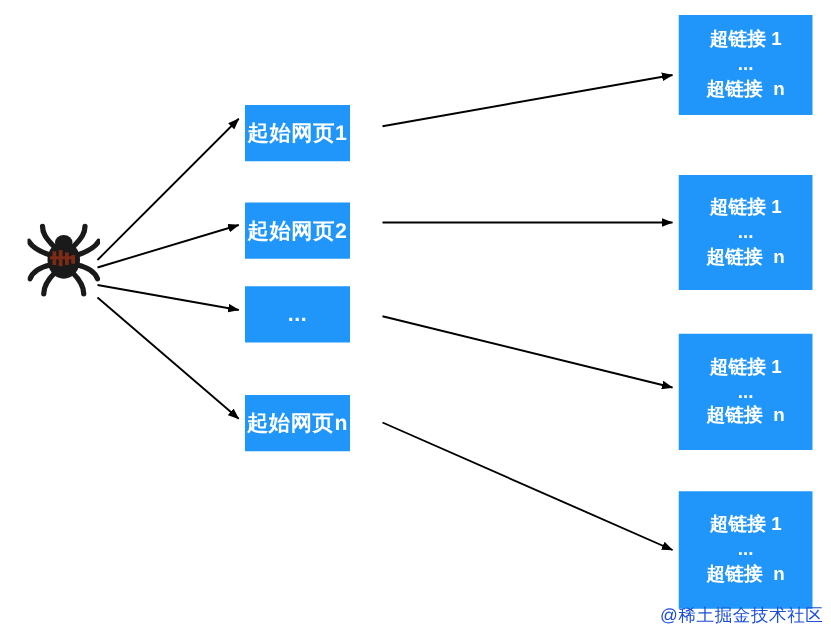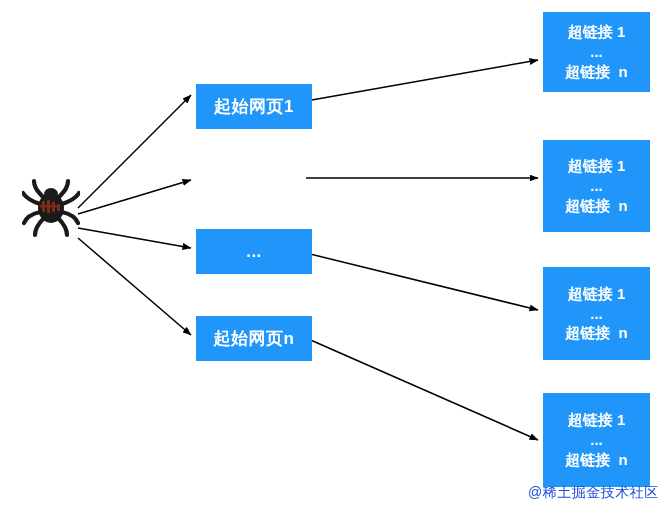--- a/index.html
+++ b/index.html
@@ -30,21 +30,21 @@
     background: #2196fa;
     color: #ffffff;
     display: flex;
     flex-direction: column;
     align-items: center;
     justify-content: center;
     box-sizing: border-box;
   }
   .seed-box {
     left: 196px;
-    width: 116px;
+    width: 84px;
     height: 45px;
     font-size: 17px;
     font-weight: bold;
     letter-spacing: 0.5px;
   }
   .seed-1 { top: 84px; }
   .seed-2 { top: 162px; }
   .seed-3 { top: 229px; }
   .seed-4 { top: 316px; }
   .ellipsis-text {
@@ -135,20 +135,23 @@
       <rect x="25" y="24" width="3" height="13"></rect>
       <rect x="30" y="26" width="3" height="10"></rect>
       <rect x="35" y="28" width="3" height="7"></rect>
       <rect x="18" y="29" width="20" height="2.4"></rect>
     </g>
   </svg>
 
   <div class="node-box seed-box seed-1">
     <span>起始网页1</span>
   </div>
+  <div class="node-box seed-box seed-2">
+    <span>起始网页2</span>
+  </div>
   <div class="node-box seed-box seed-3">
     <span class="ellipsis-text">...</span>
   </div>
   <div class="node-box seed-box seed-4">
     <span>起始网页n</span>
   </div>
 
   <div class="node-box link-box link-1">
     <span class="link-line">超链接 1</span>
     <span class="link-dots">...</span>

